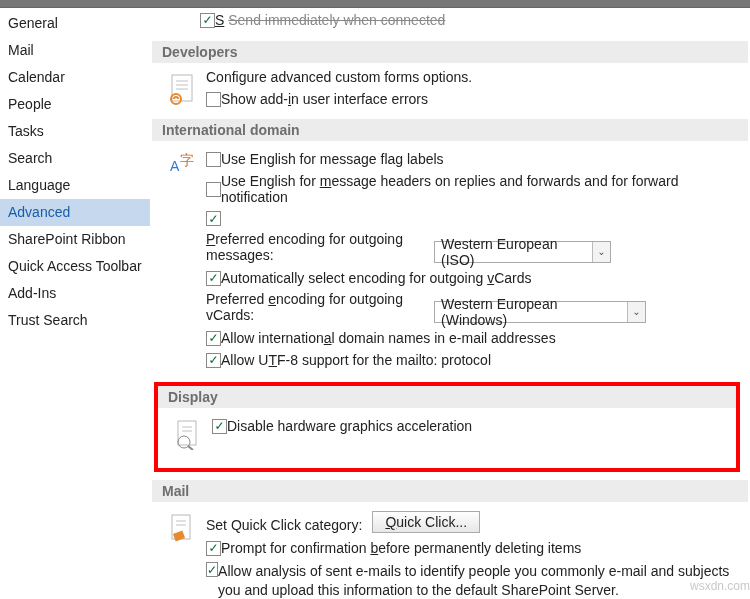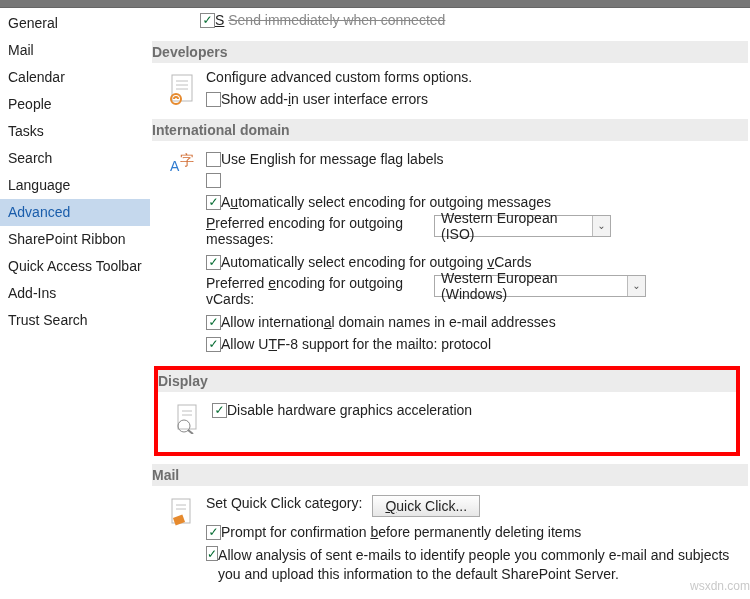--- a/index.html
+++ b/index.html
@@ -3,31 +3,31 @@
 <meta charset="utf-8">
 <style>
 * { margin:0; padding:0; box-sizing:border-box; font-family:"Segoe UI",Arial,sans-serif; font-size:14px; }
 body { background:#fff; width:750px; height:599px; overflow:hidden; }
 .topbar { background:#777; height:8px; border-bottom:1px solid #666; }
 .win { display:flex; height:591px; }
 .sidebar { width:150px; background:#fff; padding-top:2px; }
 .side-item { padding:5px 8px; color:#222; cursor:pointer; border-bottom:1px solid transparent; }
 .side-item.sel { background:#c5d8ed; color:#1a5dab; }
 .content { flex:1; overflow:hidden; background:#fff; padding:0 0 0 2px; }
-.group-head { background:#ececec; padding:3px 0; color:#6e6e6e; font-weight:600; margin-top:6px; margin-right:2px; }
+.group-head { background:#ececec; padding:3px 10px; color:#6e6e6e; font-weight:600; margin-top:6px; margin-right:2px; }
 .partial-top-row { padding-left:48px; padding-bottom:5px; }
 .chk-row { display:flex; align-items:center; gap:0; padding:4px 0 2px 0; color:#222; }
 .chk { width:15px; height:15px; border:1px solid #888; display:flex; align-items:center; justify-content:center; font-size:12px; color:#056b31; background:#fff; cursor:pointer; }
 .chk.on::before { content:"✓"; }
 .icon-col { width:48px; min-width:48px; display:flex; align-items:flex-start; justify-content:center; padding-top:4px; }
 .section-body { display:flex; padding:6px 6px 4px 6px; }
 .opts { flex:1; }
 .lbl { color:#222; }
 u.k { text-decoration:underline; }
-.sel-row { display:flex; align-items:flex-start; gap:10px; padding:3px 0; }
+.sel-row { display:flex; align-items:flex-end; gap:10px; padding:3px 0; }
 .sel-row .sl { width:218px; }
 .dd { display:flex; align-items:center; border:1px solid #aaa; background:#fff; height:22px; }
 .dd .ddv { flex:1; padding:0 6px; color:#222; }
 .dd .ddb { width:18px; border-left:1px solid #bbb; text-align:center; font-size:10px; color:#555; background:#f3f3f3; height:100%; line-height:20px; cursor:pointer; }
 .highlight { border:4px solid #f00; margin:8px 10px 8px 2px; padding-bottom:14px; }
 .btn { border:1px solid #aaa; background:linear-gradient(#fefefe,#e7e7e7); padding:2px 12px; cursor:pointer; color:#222; }
 .watermark { position:absolute; right:0; bottom:6px; color:#c9c9c9; font-size:12px; pointer-events:none; }
 .icon-svg { width:32px; height:32px; }
 </style>
 </head>
@@ -89,24 +89,24 @@
             <text x="14" y="14" font-size="12" fill="#d06a2f">字</text>
           </svg>
       </div>
       <div class="opts">
         <div class="chk-row">
             <span class="chk"></span>
             <span class="lbl">Use English for message flag labels</span>
           </div>
         <div class="chk-row">
             <span class="chk"></span>
+            <span class="lbl">Use English for <u class="k">m</u>essage headers on replies and forwards and for forward notification</span>
           </div>
         <div class="chk-row">
             <span class="chk on"></span>
-            <span class="lbl">A<u class="k">u</u>tomatically select encoding for outgoing messages</span>
           </div>
         <div class="sel-row">
           <span class="sl lbl"><u class="k">P</u>referred encoding for outgoing messages:</span>
           <div class="dd" style="width:177px">
             <span class="ddv">Western European (ISO)</span>
             <span class="ddb">⌄</span>
           </div>
         </div>
         <div class="chk-row">
             <span class="chk on"></span>

